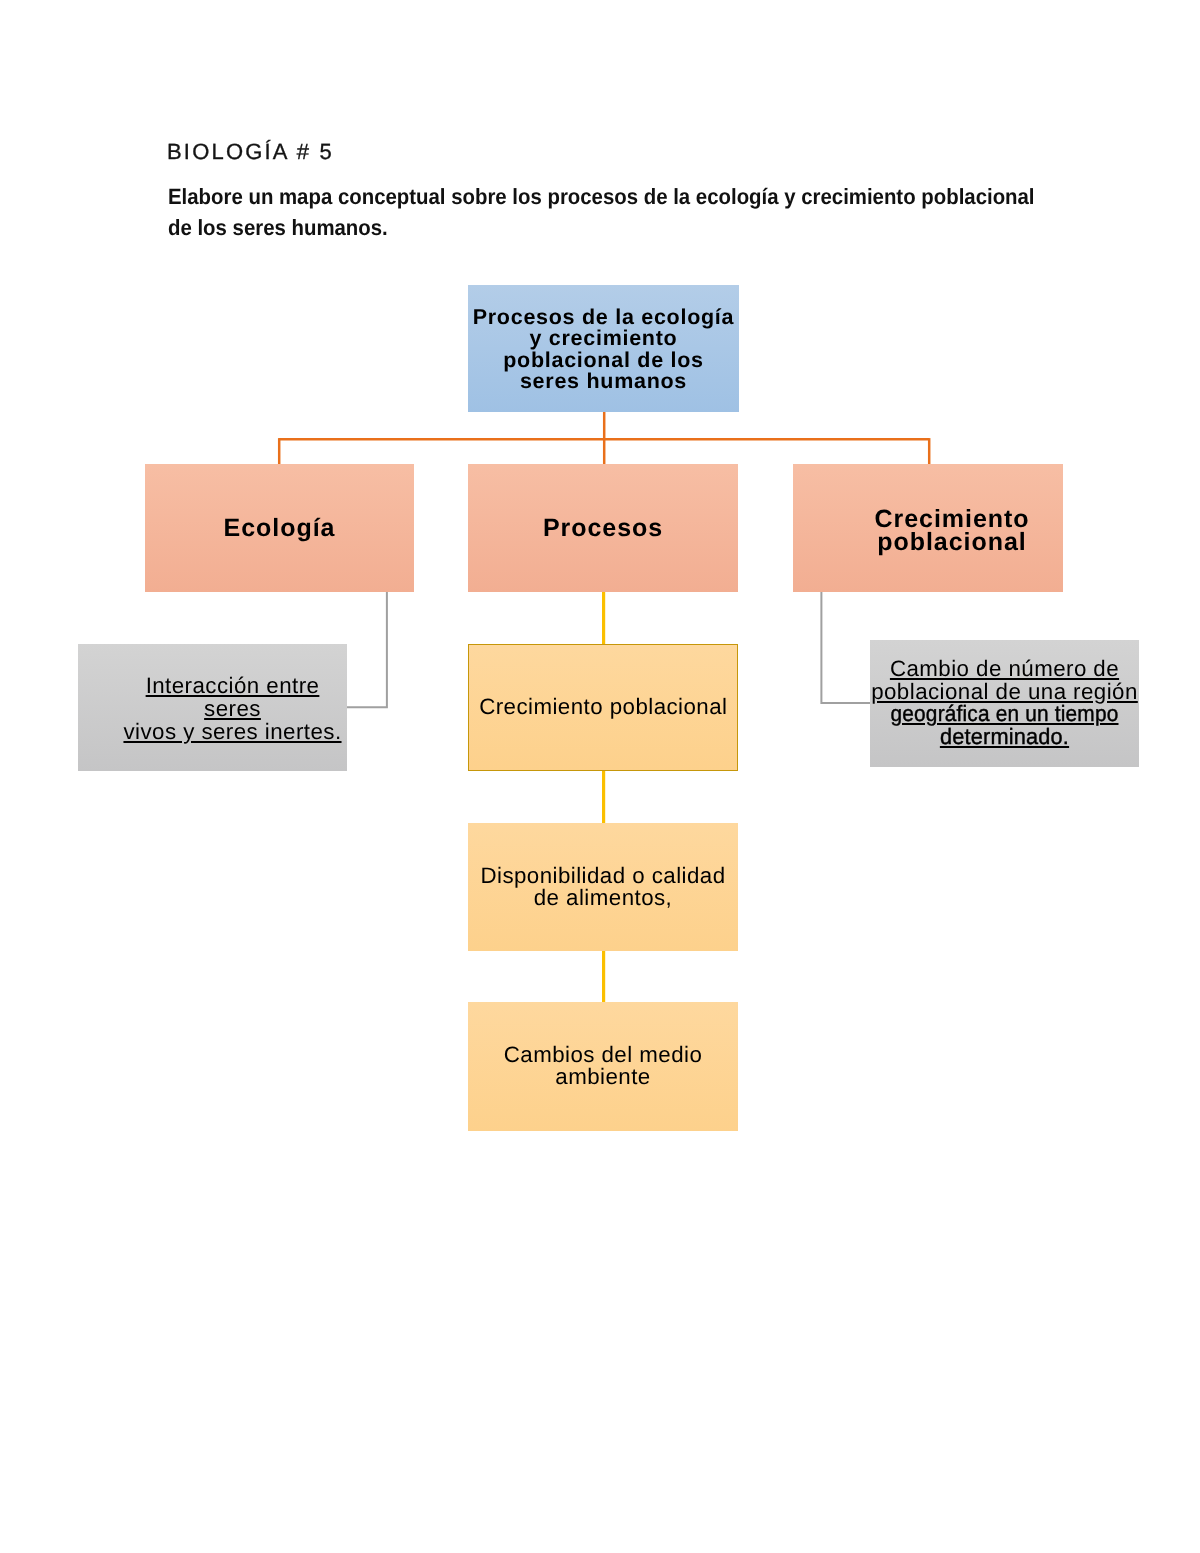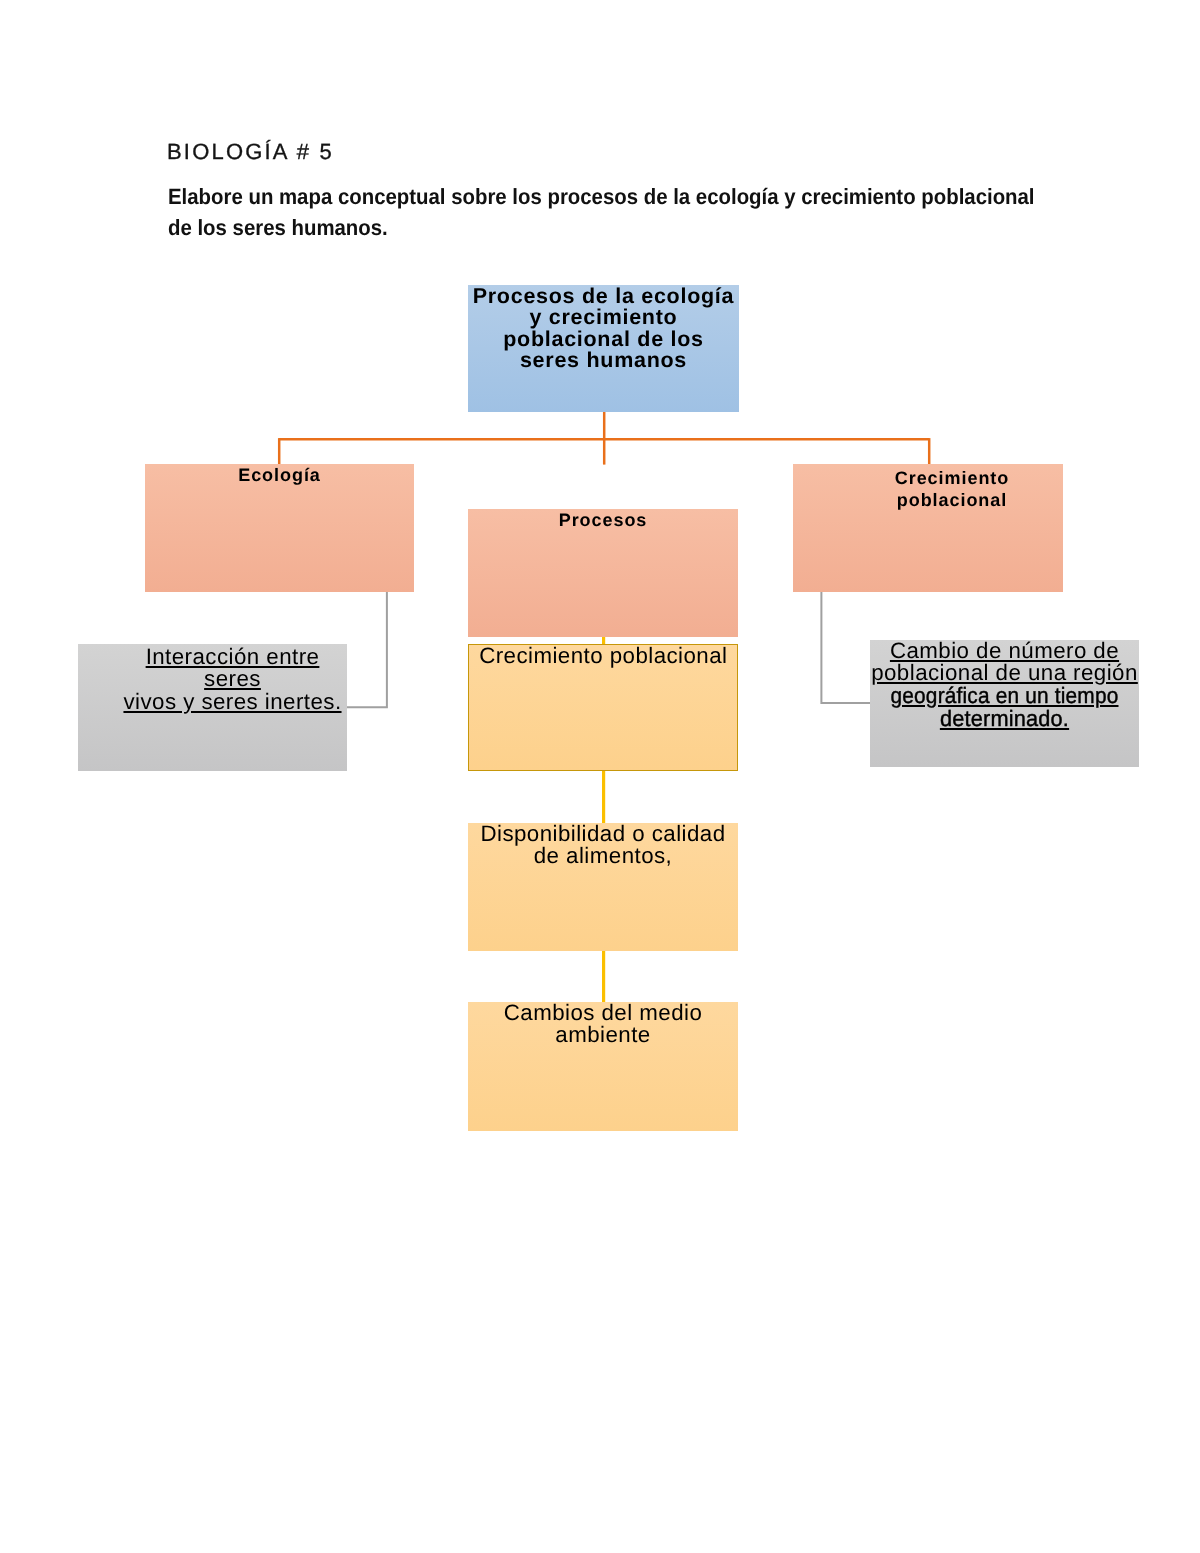--- a/index.html
+++ b/index.html
@@ -11,35 +11,35 @@
        will-change:transform;}
   .abs{position:absolute;}
 
   #heading-title{left:167px;top:138.5px;font-family:"Liberation Sans",sans-serif;
       font-size:22px;font-weight:400;letter-spacing:2.2px;color:#141414;white-space:nowrap;
       -webkit-text-stroke:0.33px #141414;}
   #heading-prompt{left:167.5px;top:182.3px;width:950px;font-family:"Liberation Sans",sans-serif;
       font-size:22px;font-weight:bold;line-height:30.7px;color:#111;
       transform:scaleX(0.9265);transform-origin:left top;}
 
-  .node{position:absolute;display:flex;align-items:flex-start;justify-content:center;
+  .node{position:absolute;display:flex;align-items:center;justify-content:center;
         text-align:center;box-sizing:border-box;}
   .node span{display:block;width:100%;}
 
   .n-root{left:468.2px;top:284.9px;width:270.6px;height:127.4px;
       background:linear-gradient(to bottom,#B3CDE8 0%,#9FC1E4 100%);}
   .n-root span{font-family:"Liberation Sans",sans-serif;font-size:21.5px;font-weight:bold;
       line-height:21.4px;letter-spacing:0.72px;white-space:pre-line;position:relative;top:1px;}
 
   .n-l1{background:linear-gradient(to bottom,#F7BEA4 0%,#F2AE92 100%);}
   .n-eco{left:145px;top:464px;width:269px;height:128px;}
-  .n-pro{left:468px;top:464px;width:270px;height:128px;margin-top:45px;}
+  .n-pro{left:468px;top:464px;width:270px;height:128px;}
   .n-cre{left:793px;top:464px;width:270px;height:128px;padding-left:48px;}
   .n-cre span{position:relative;top:2.5px;}
-  .n-l1 span{font-family:"Liberation Sans",sans-serif;font-size:18px;font-weight:bold;
+  .n-l1 span{font-family:"Liberation Sans",sans-serif;font-size:25px;font-weight:bold;
       line-height:22.8px;letter-spacing:0.95px;white-space:pre-line;}
 
   .n-gray{background:linear-gradient(to bottom,#D3D3D3 0%,#C5C5C6 100%);text-decoration:underline;}
   .n-g1{left:78px;top:643.5px;width:269px;height:127.5px;}
   .n-g1 span{position:relative;top:2px;margin-left:40px;}
   .n-g2{left:870px;top:639.5px;width:269px;height:127.5px;}
   .n-gray span{font-family:"Liberation Sans",sans-serif;font-size:22.3px;font-weight:400;
       line-height:22.7px;letter-spacing:0.45px;white-space:pre-line;}
 
   .n-yel{background:linear-gradient(to bottom,#FED89E 0%,#FDD18C 100%);}

